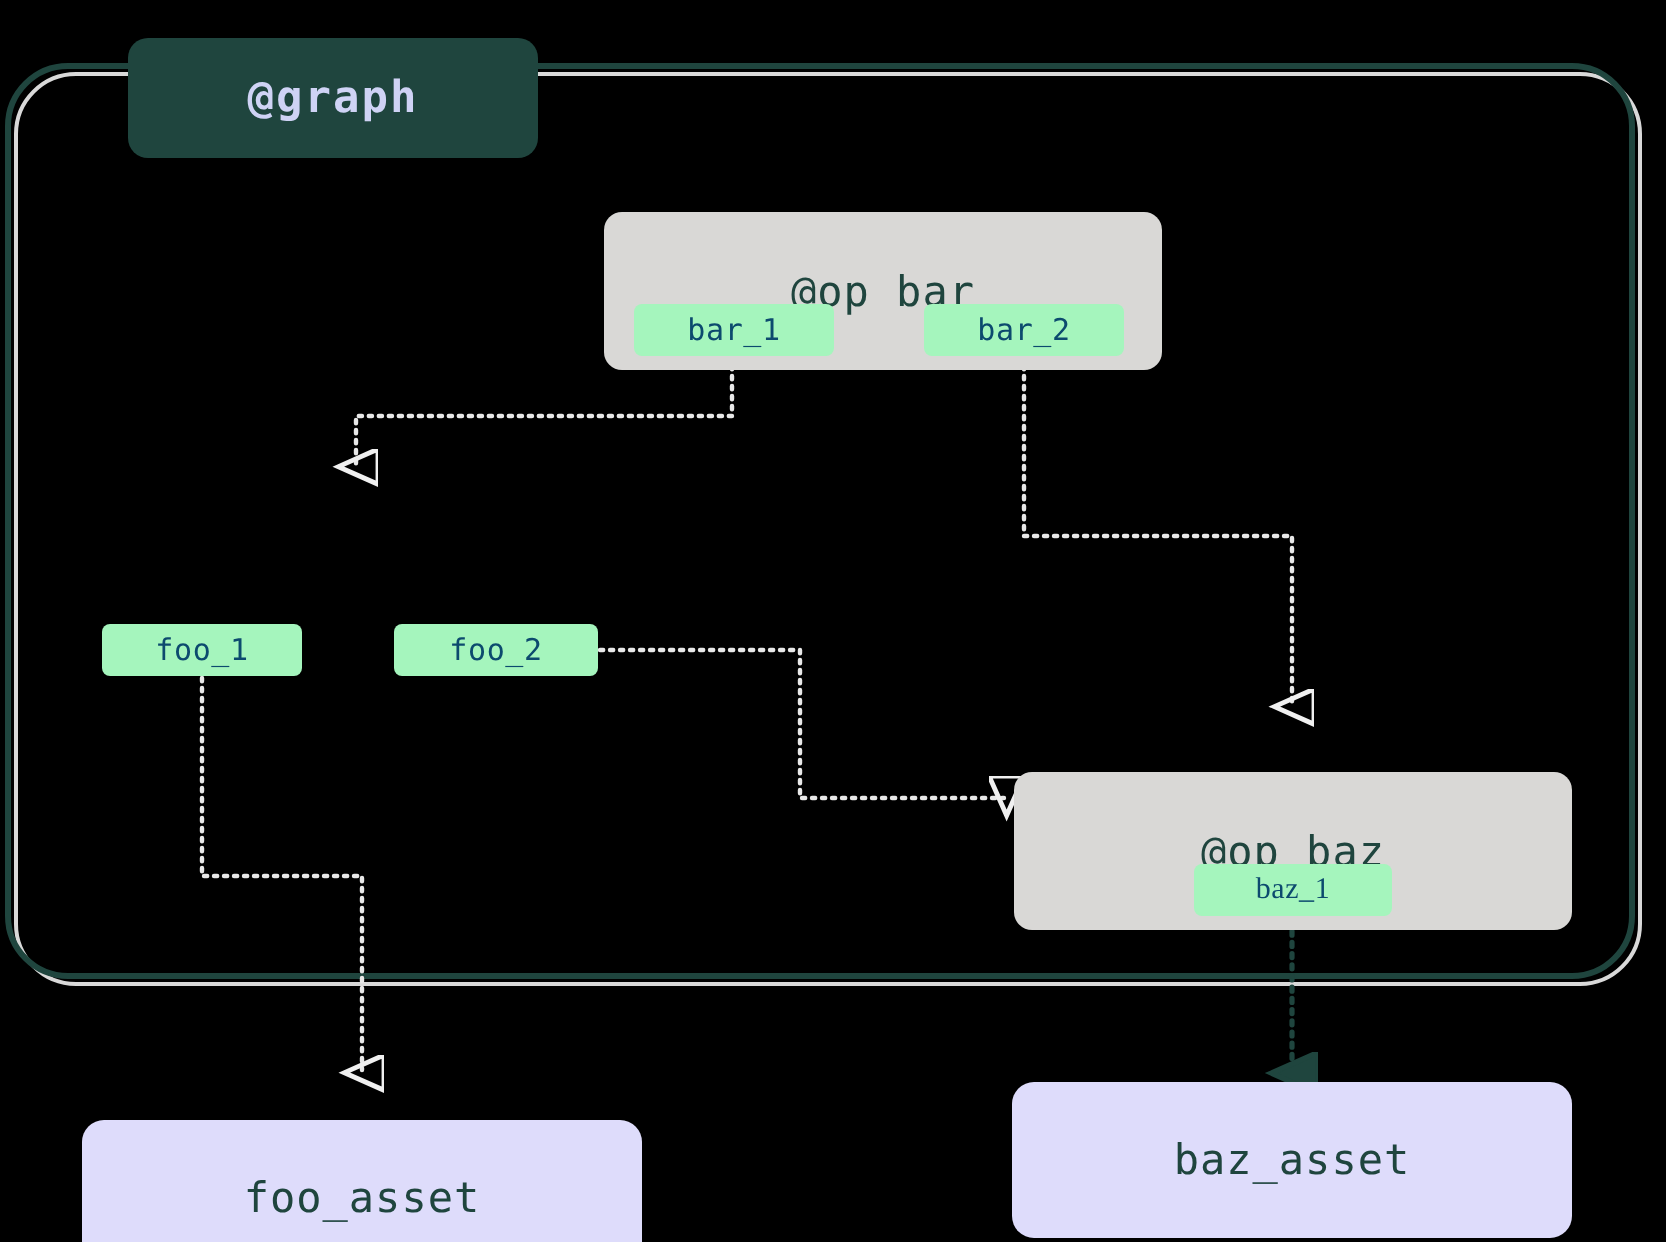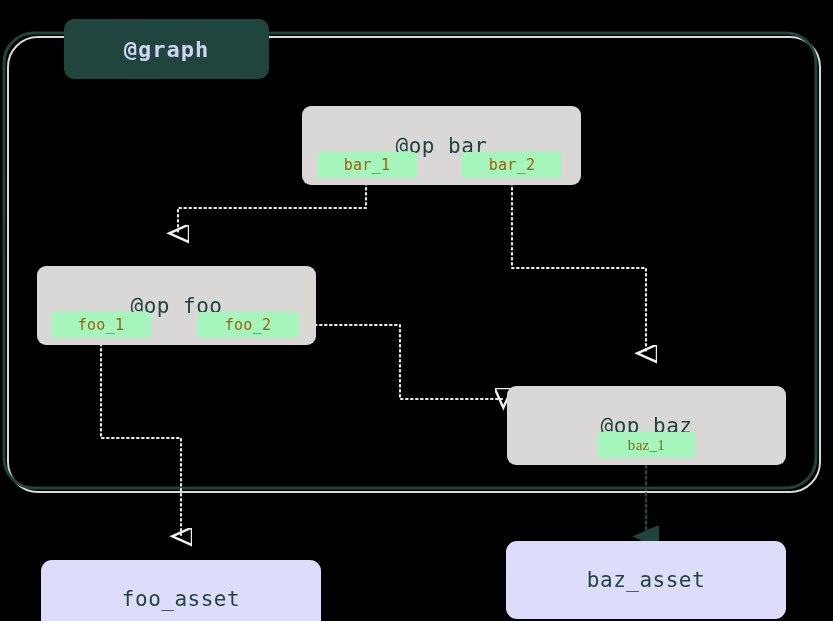--- a/index.html
+++ b/index.html
@@ -6,21 +6,21 @@
   body{width:833px;height:621px;overflow:hidden;
        font-family:"DejaVu Sans Mono","Liberation Mono",monospace;}
   #stage{position:relative;width:833px;height:621px;background:#000;}
   svg.layer{position:absolute;left:0;top:0;width:833px;height:621px;overflow:visible;}
   .node{position:absolute;box-sizing:border-box;display:flex;align-items:center;
         justify-content:center;border-radius:9px;}
   .op-node{background:#d9d8d6;color:#1f453e;font-size:21px;letter-spacing:.5px;margin-top:24px;}
   .asset-node{background:#dedcfb;color:#1f453e;font-size:21px;letter-spacing:.5px;
               border-radius:11px;}
   .port{position:absolute;box-sizing:border-box;display:flex;align-items:center;
-        justify-content:center;background:#a5f5bd;color:#a16207;font-size:15px;
+        justify-content:center;background:#a5f5bd;color:#0c4a6e;font-size:15px;
         border-radius:4px;height:26px;letter-spacing:.3px;}
   .graph-label{position:absolute;box-sizing:border-box;display:flex;align-items:center;
         justify-content:center;background:#1f453e;color:#cfd3f5;font-size:22px;
         border-radius:10px;letter-spacing:1px;font-weight:bold;}
 </style>
 </head>
 <body>
 
 <div id="stage">
 
@@ -52,21 +52,20 @@
 
     <path d="M646,460 L646,535" fill="none" stroke="#1f453e" stroke-width="2.6" stroke-dasharray="2 3.6" stroke-linecap="round" marker-end="url(#ah-dark)"></path>
   </svg>
 
   <div class="graph-label" style="left:37px;top:19px;width:205px;height:60px;margin-left:27px;">@graph</div>
 
   <div class="node op-node" style="left:302px;top:82px;width:279px;height:79px;">@op bar</div>
   <div class="port" style="left:317px;top:152px;width:100px;">bar_1</div>
   <div class="port" style="left:462px;top:152px;width:100px;">bar_2</div>
 
-  <div class="node op-node" style="left:37px;top:242px;width:279px;height:79px;">@op foo</div>
   <div class="port" style="left:51px;top:312px;width:100px;">foo_1</div>
   <div class="port" style="left:197px;top:312px;width:102px;">foo_2</div>
 
   <div class="node op-node" style="left:507px;top:362px;width:279px;height:79px;">@op baz</div>
   <div class="port" style="left:597px;top:432px;width:99px;font-family:Liberation Serif, serif;">baz_1</div>
 
   <div class="node asset-node" style="left:41px;top:541px;width:280px;height:78px;margin-top:19px;">foo_asset</div>
   <div class="node asset-node" style="left:506px;top:541px;width:280px;height:78px;">baz_asset</div>
 
 </div>

